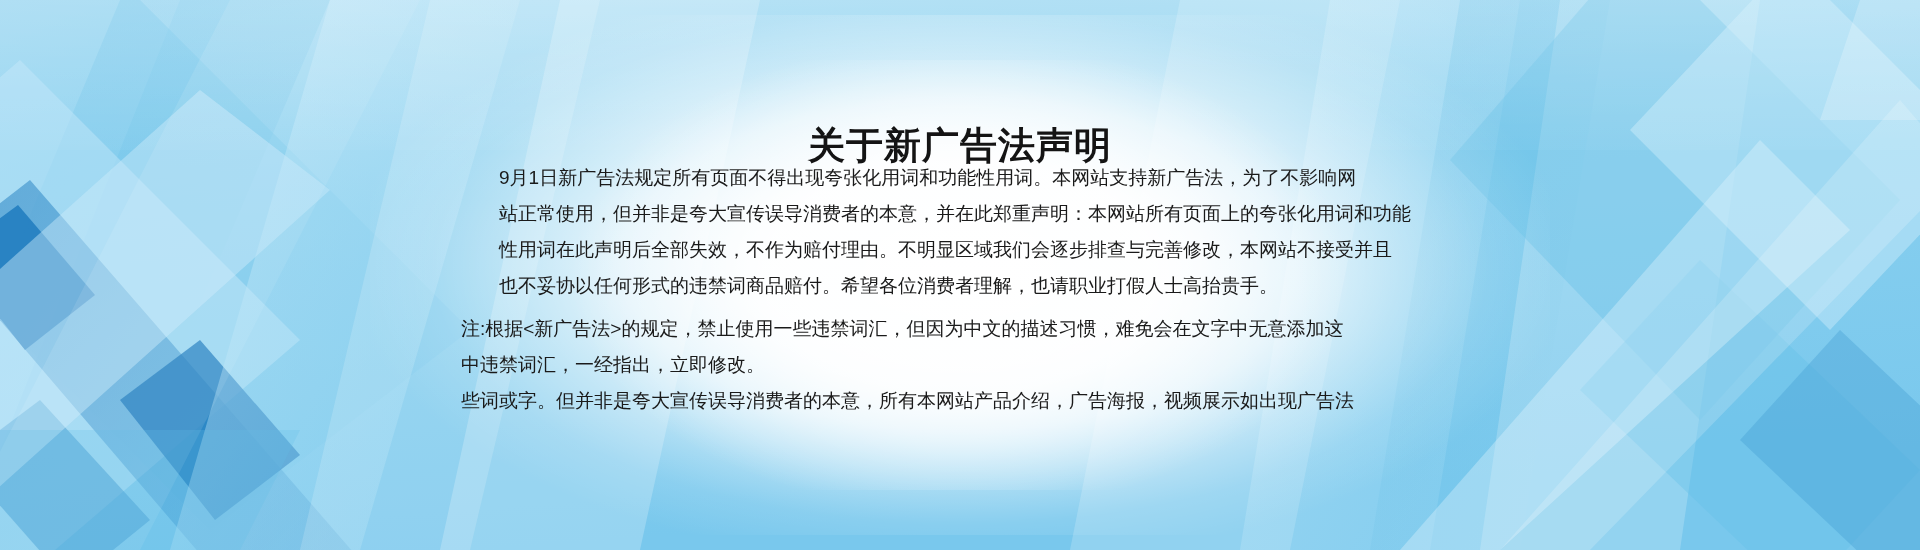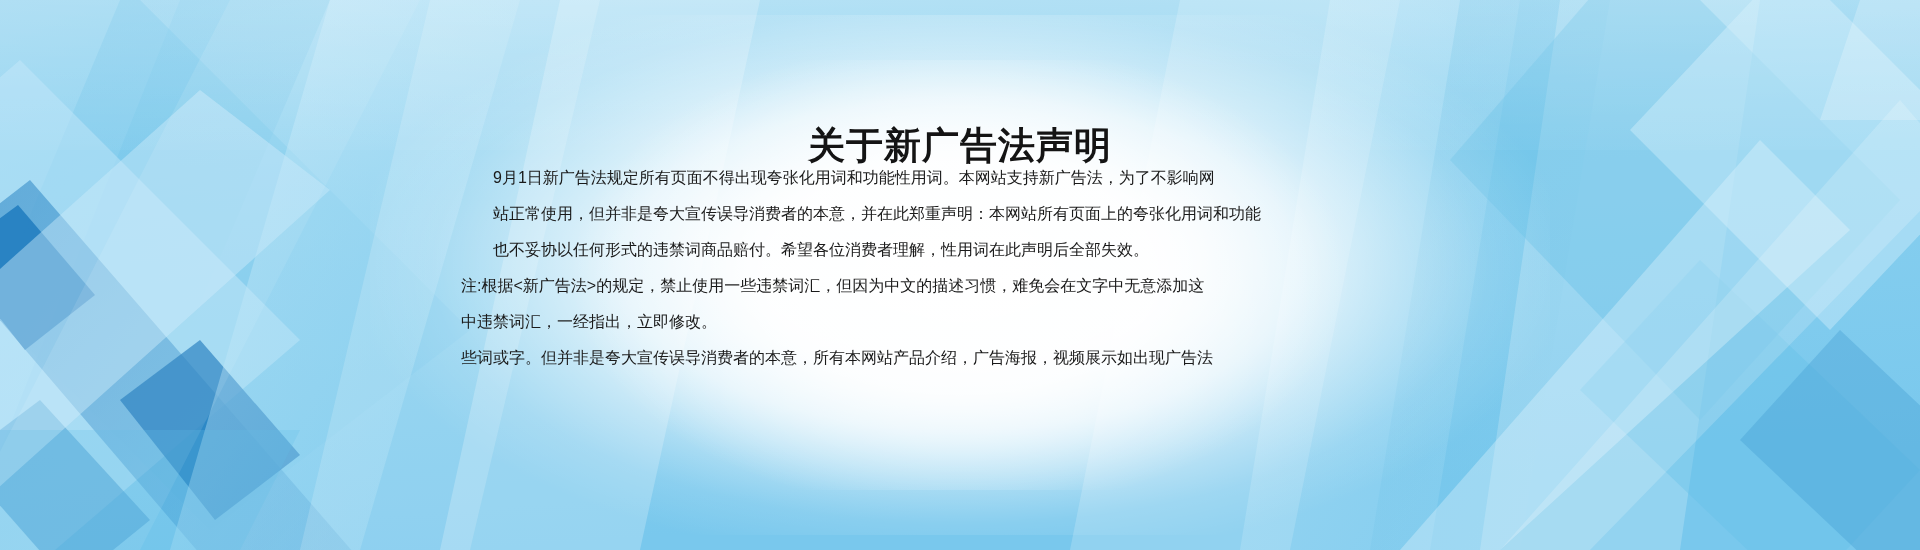--- a/index.html
+++ b/index.html
@@ -82,29 +82,29 @@
     line-height:1.2;
     margin-top:36px;
   }
 
   .body-text {
     position:absolute;
     top:160px;
     left:1px;
     width:998px;
     color:#1a1a1a;
-    font-size:16px;
+    font-size:19px;
     line-height:36px;
     text-align:justify;
     text-justify:inter-ideograph;
   }
 
   .para { }
   .para-lead { text-indent:2em; }
-  .para-note { margin-top:0; }
+  .para-note { margin-top:7px; }
 
   .line { display:block; white-space:nowrap; }
   .line-last { }
 </style>
 </head>
 <body>
 
 <div class="banner">
 
   <div class="bg-layer">
@@ -177,21 +177,22 @@
 
   <div class="content">
 
     <h1 class="title">关于新广告法声明</h1>
 
     <div class="body-text">
 
       <p class="para para-lead">
         <span class="line">9月1日新广告法规定所有页面不得出现夸张化用词和功能性用词。本网站支持新广告法，为了不影响网</span>
         <span class="line">站正常使用，但并非是夸大宣传误导消费者的本意，并在此郑重声明：本网站所有页面上的夸张化用词和功能</span>
-        <span class="line line-last">也不妥协以任何形式的违禁词商品赔付。希望各位消费者理解，性用词在此声明后全部失效。</span>
+        <span class="line">性用词在此声明后全部失效，不作为赔付理由。不明显区域我们会逐步排查与完善修改，本网站不接受并且</span>
+        <span class="line line-last">也不妥协以任何形式的违禁词商品赔付。希望各位消费者理解，也请职业打假人士高抬贵手。</span>
       </p>
 
       <p class="para para-note">
         <span class="line">注:根据&lt;新广告法&gt;的规定，禁止使用一些违禁词汇，但因为中文的描述习惯，难免会在文字中无意添加这</span>
         <span class="line line-last">中违禁词汇，一经指出，立即修改。</span>
         <span class="line">些词或字。但并非是夸大宣传误导消费者的本意，所有本网站产品介绍，广告海报，视频展示如出现广告法</span>
       </p>
 
     </div>
   </div>

